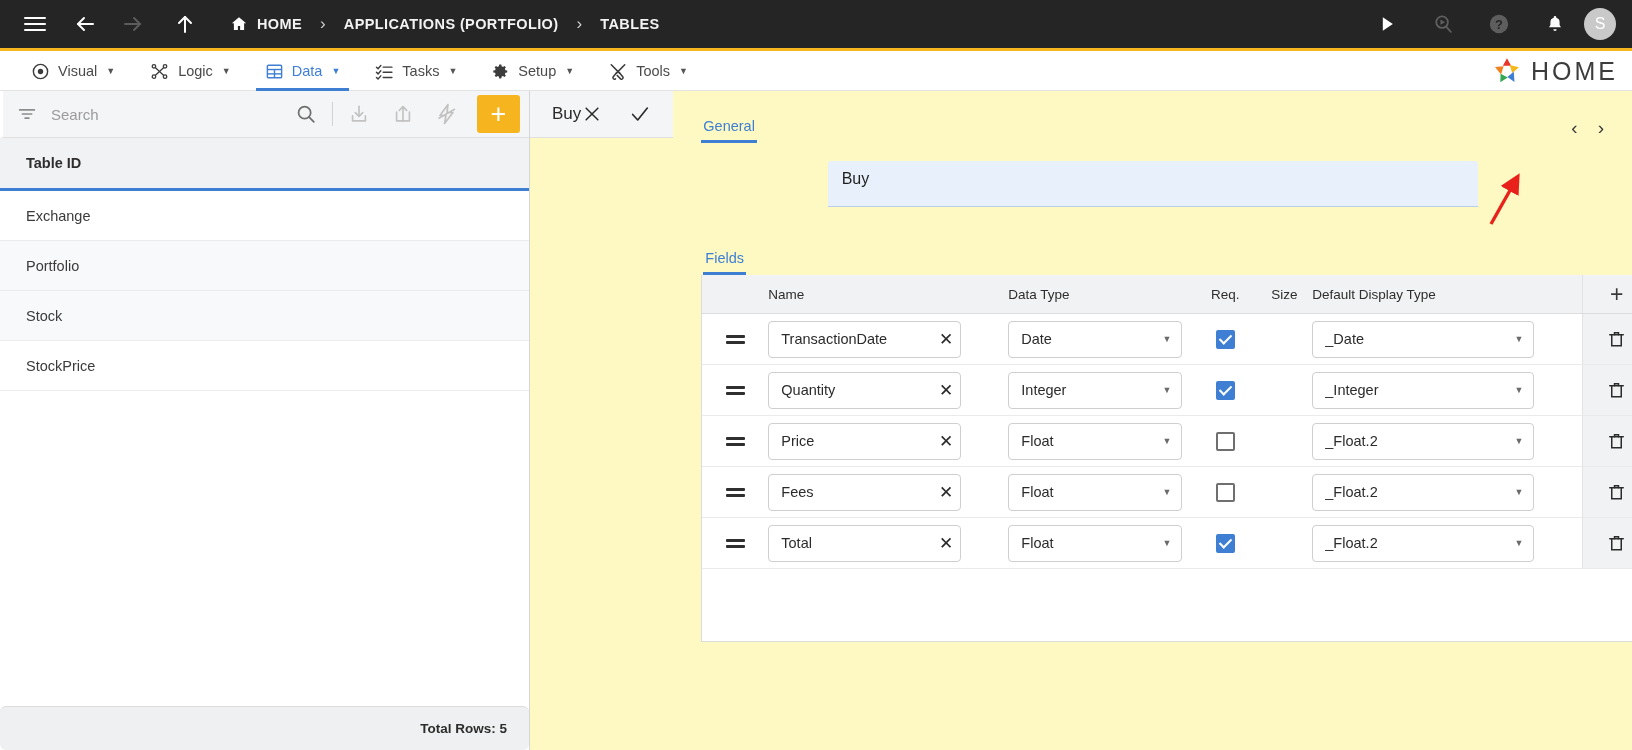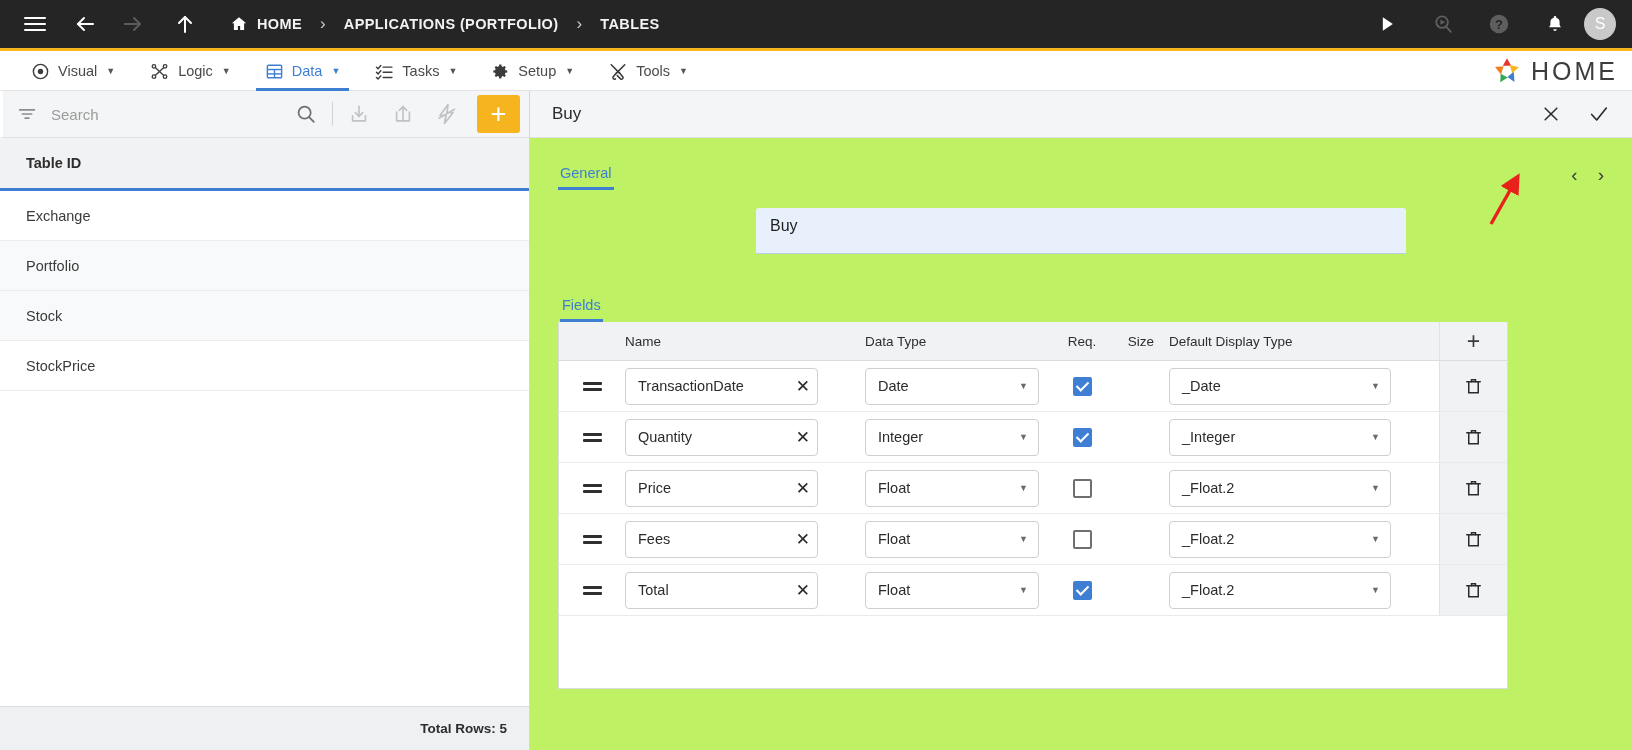--- a/index.html
+++ b/index.html
@@ -118,25 +118,25 @@
     height: 50px; display: flex; align-items: center; padding-left: 26px;
     font-size: 14.5px; color: #3b3b3b; cursor: pointer;
     border-bottom: 1px solid #ececec;
     background: #ffffff;
   }
   .list-row.alt { background: #f8f9fa; }
   .list-foot {
     height: 44px; background: #eef0f1;
     border-top: 1px solid #dcdcdc;
     display: flex; align-items: center; justify-content: flex-end;
-    padding-right: 22px; font-size: 13.5px; font-weight: 700; color: #2d2d2d;
+    padding-right: 22px; font-size: 13.5px; font-weight: 700; color: #2d2d2d; border-radius: 6px;
   }
 
   
-  .right { flex: 1 1 auto; display: flex; flex-direction: column; background: #bef264; overflow: hidden;}
+  .right { flex: 1 1 auto; display: flex; flex-direction: row; background: #fef9c3; overflow: hidden;}
   .rec-head {
     height: 47px; background: #f4f5f6; border-bottom: 1px solid #e0e0e0;
     display: flex; align-items: center; padding: 0 22px;
   }
   .rec-title { font-size: 17px; color: #2b2b2b; }
   .rec-actions { margin-left: auto; display: flex; align-items: center; gap: 26px; }
   .rec-act { cursor: pointer; display:flex; align-items:center; justify-content:center; width:22px; height:22px;}
 
   .rec-body { flex: 1 1 auto; padding: 0 28px; position: relative; overflow: hidden; }
 

